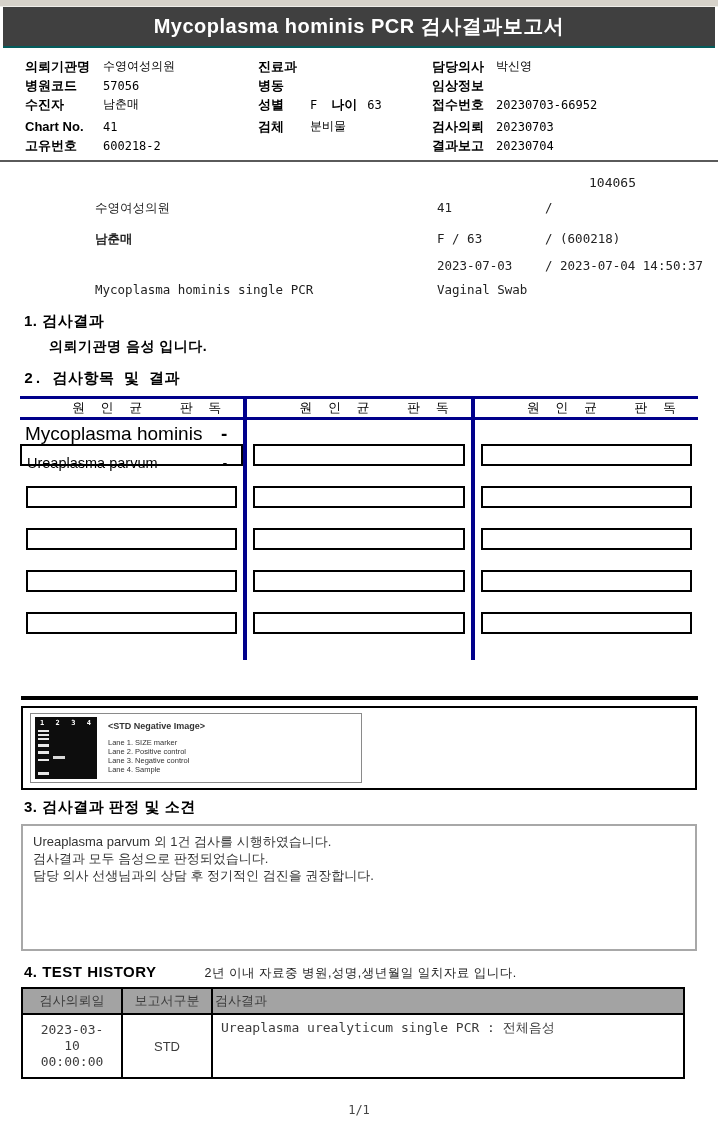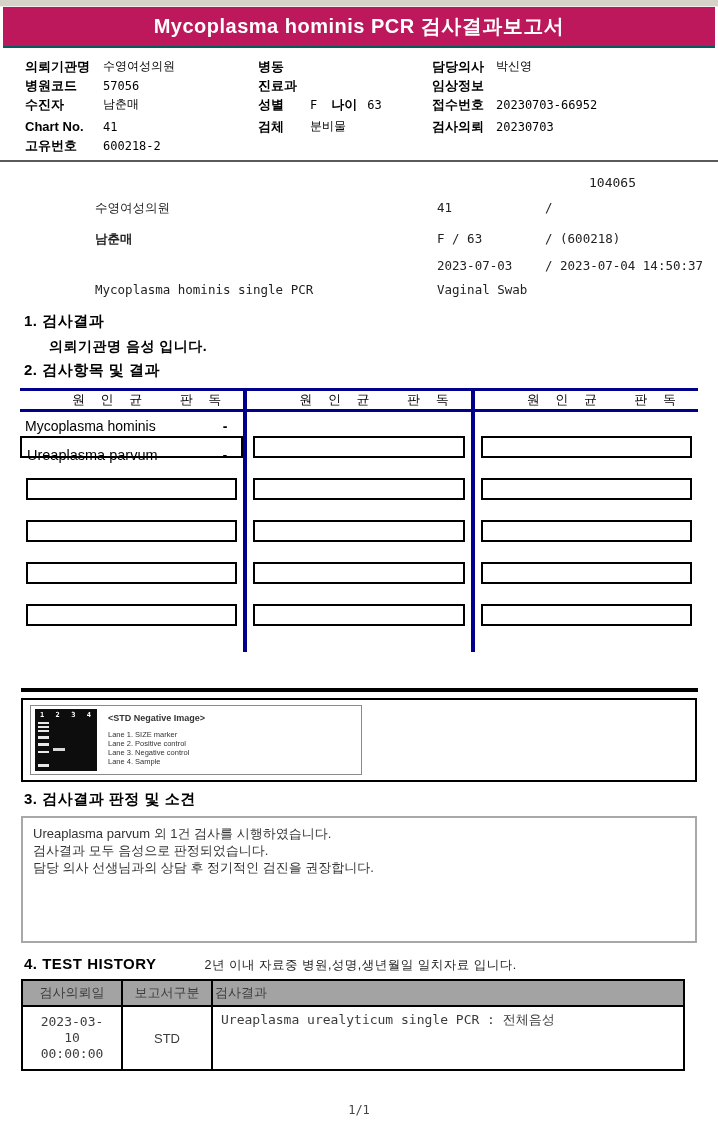--- a/index.html
+++ b/index.html
@@ -1,20 +1,20 @@
 <!DOCTYPE html>
 <html><head>
 <meta charset="utf-8">
 <style>
   * { margin:0; padding:0; box-sizing:border-box; }
   html,body { width:718px; background:#fff; }
   body { height:1145px; font-family:"Liberation Sans", sans-serif; color:#000; position:relative; overflow:hidden; }
 
   .top-strip { height:7px; background:#d6d2ca; border-bottom:1px solid #efeeea; }
-  .banner { margin:0 3px; height:41px; background:#be185d; border-bottom:2px solid #045c5c;
+  .banner { margin:0 3px; height:41px; background:#404040; border-bottom:2px solid #045c5c;
             display:flex; align-items:center; justify-content:center; }
   .banner-title { color:#fff; font-size:20px; font-weight:bold; letter-spacing:0.5px; }
 
   
   .info { display:flex; padding:9px 0 0 25px; }
   .info-col { display:flex; flex-direction:column; }
   .info-col.c1 { width:233px; }
   .info-col.c2 { width:174px; }
   .info-col.c3 { width:280px; }
   .info-row { display:flex; height:19px; align-items:center; }
@@ -38,33 +38,33 @@
   .sum-mid   { width:108px; }
   .sum-row.r1 { margin-top:2px; }
   .sum-row.r2 { margin-top:14px; }
   .sum-row.r3 { margin-top:10px; }
   .sum-row.r4 { margin-top:9px; }
   .bold { font-weight:bold; }
 
   .sec-title { font-weight:bold; font-size:15px; margin-left:24px; letter-spacing:0.5px; }
   .s1-title { margin-top:15px; }
   .s1-body  { font-weight:bold; font-size:14px; margin:7px 0 0 49px; letter-spacing:0.5px; }
-  .s2-title { margin-top:5px; }
+  .s2-title { margin-top:13px;font-family:Liberation Mono, monospace; }
 
   
   .res-table { display:flex; margin:8px 20px 0 20px; }
   .res-col { flex:1; border-top:3px solid #00008b; }
   .res-col.mid { border-left:4px solid #00008b; border-right:4px solid #00008b; }
   .res-head { display:flex; justify-content:space-between; border-bottom:3px solid #00008b;
               padding:2px 16px 2px 52px; font-size:13px; height:21px; align-items:center; }
   .res-head .hd1 { letter-spacing:6px; }
   .res-head .hd2 { letter-spacing:6px; }
   .res-body { padding-top:3px; }
   .rrow { height:21px; display:flex; justify-content:space-between; align-items:center;
-          padding:0 16px 0 5px; font-size:14px; }
+          padding:0 16px 0 5px; font-size:19px; }
   .rrow .dash { font-weight:bold; }
   .rbox { height:22px; border:2px solid #000; display:flex; justify-content:space-between;
           align-items:center; padding:16px 14px 0 5px; font-size:14.5px; margin-bottom:20px; background:#fff; }
   .rbox.empty { margin-left:6px; margin-right:6px; }
   .spacer21 { height:21px; }
   .res-bottom-pad { height:6px; }
 
   .hr-black { height:4px; background:#000; margin:36px 20px 0 21px; }
 
   
@@ -130,25 +130,25 @@
       <span class="ilabel">Chart No.</span>
       <span class="ivalue">41</span>
     </div>
     <div class="info-row">
       <span class="ilabel">고유번호</span>
       <span class="ivalue">600218-2</span>
     </div>
   </div>
   <div class="info-col c2">
     <div class="info-row">
+      <span class="ilabel">진료과</span>
+      <span class="ivalue"></span>
+    </div>
+    <div class="info-row">
       <span class="ilabel">병동</span>
-      <span class="ivalue"></span>
-    </div>
-    <div class="info-row">
-      <span class="ilabel">진료과</span>
       <span class="ivalue"></span>
     </div>
     <div class="info-row">
       <span class="ilabel">성별</span>
       <span class="ivalue">F</span>
       <span class="ilabel2">나이</span>
       <span class="ivalue">63</span>
     </div>
     <div class="info-row gap">
       <span class="ilabel">검체</span>
@@ -164,20 +164,24 @@
       <span class="ilabel">임상정보</span>
       <span class="ivalue"></span>
     </div>
     <div class="info-row">
       <span class="ilabel">접수번호</span>
       <span class="ivalue">20230703-66952</span>
     </div>
     <div class="info-row gap">
       <span class="ilabel">검사의뢰</span>
       <span class="ivalue">20230703</span>
+    </div>
+    <div class="info-row">
+      <span class="ilabel">결과보고</span>
+      <span class="ivalue">20230704</span>
     </div>
   </div>
 </div>
 
 <div class="hr-main"></div>
 
 <div class="ref-line">104065</div>
 
 <div class="summary">
   <div class="sum-row r1">

